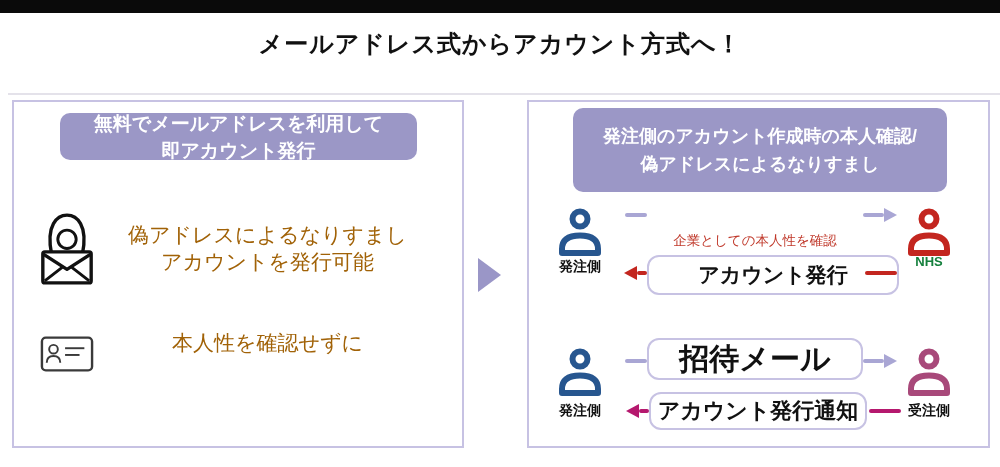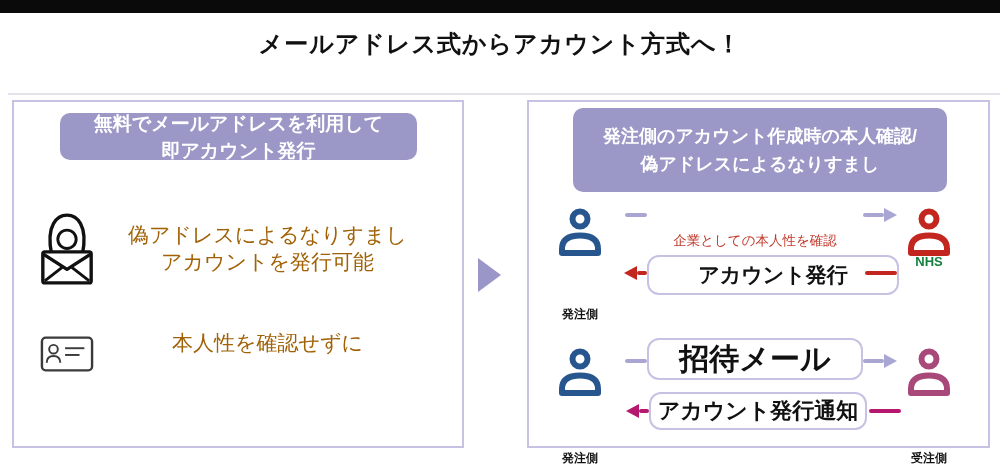--- a/index.html
+++ b/index.html
@@ -43,21 +43,21 @@
   .lav{background:#a9a6d4;}
   .red{background:#c3261f;}
   .mag{background:#b5186e;}
   .tri-right{width:0;height:0;border-top:7px solid transparent;border-bottom:7px solid transparent;}
   .tri-left{width:0;height:0;border-top:7px solid transparent;border-bottom:7px solid transparent;}
   .tri-right.lav{background:none;border-left:13px solid #a9a6d4;}
   .tri-left.red{background:none;border-right:13px solid #c3261f;}
   .tri-left.mag{background:none;border-right:13px solid #b5186e;}
 
   .actor-label{
-    width:60px;text-align:center;font-size:12px;font-weight:700;color:#111;margin-top:48px;
+    width:60px;text-align:center;font-size:14px;font-weight:700;color:#111;
   }
   .nhs-label{width:60px;text-align:center;font-size:13px;font-weight:700;color:#15803d;}
   .note-red{
     width:216px;text-align:center;font-size:13.5px;color:#c0392b;font-weight:400;
   }
 </style>
 </head>
 <body>
 
 <div class="abs top-bar"></div>

